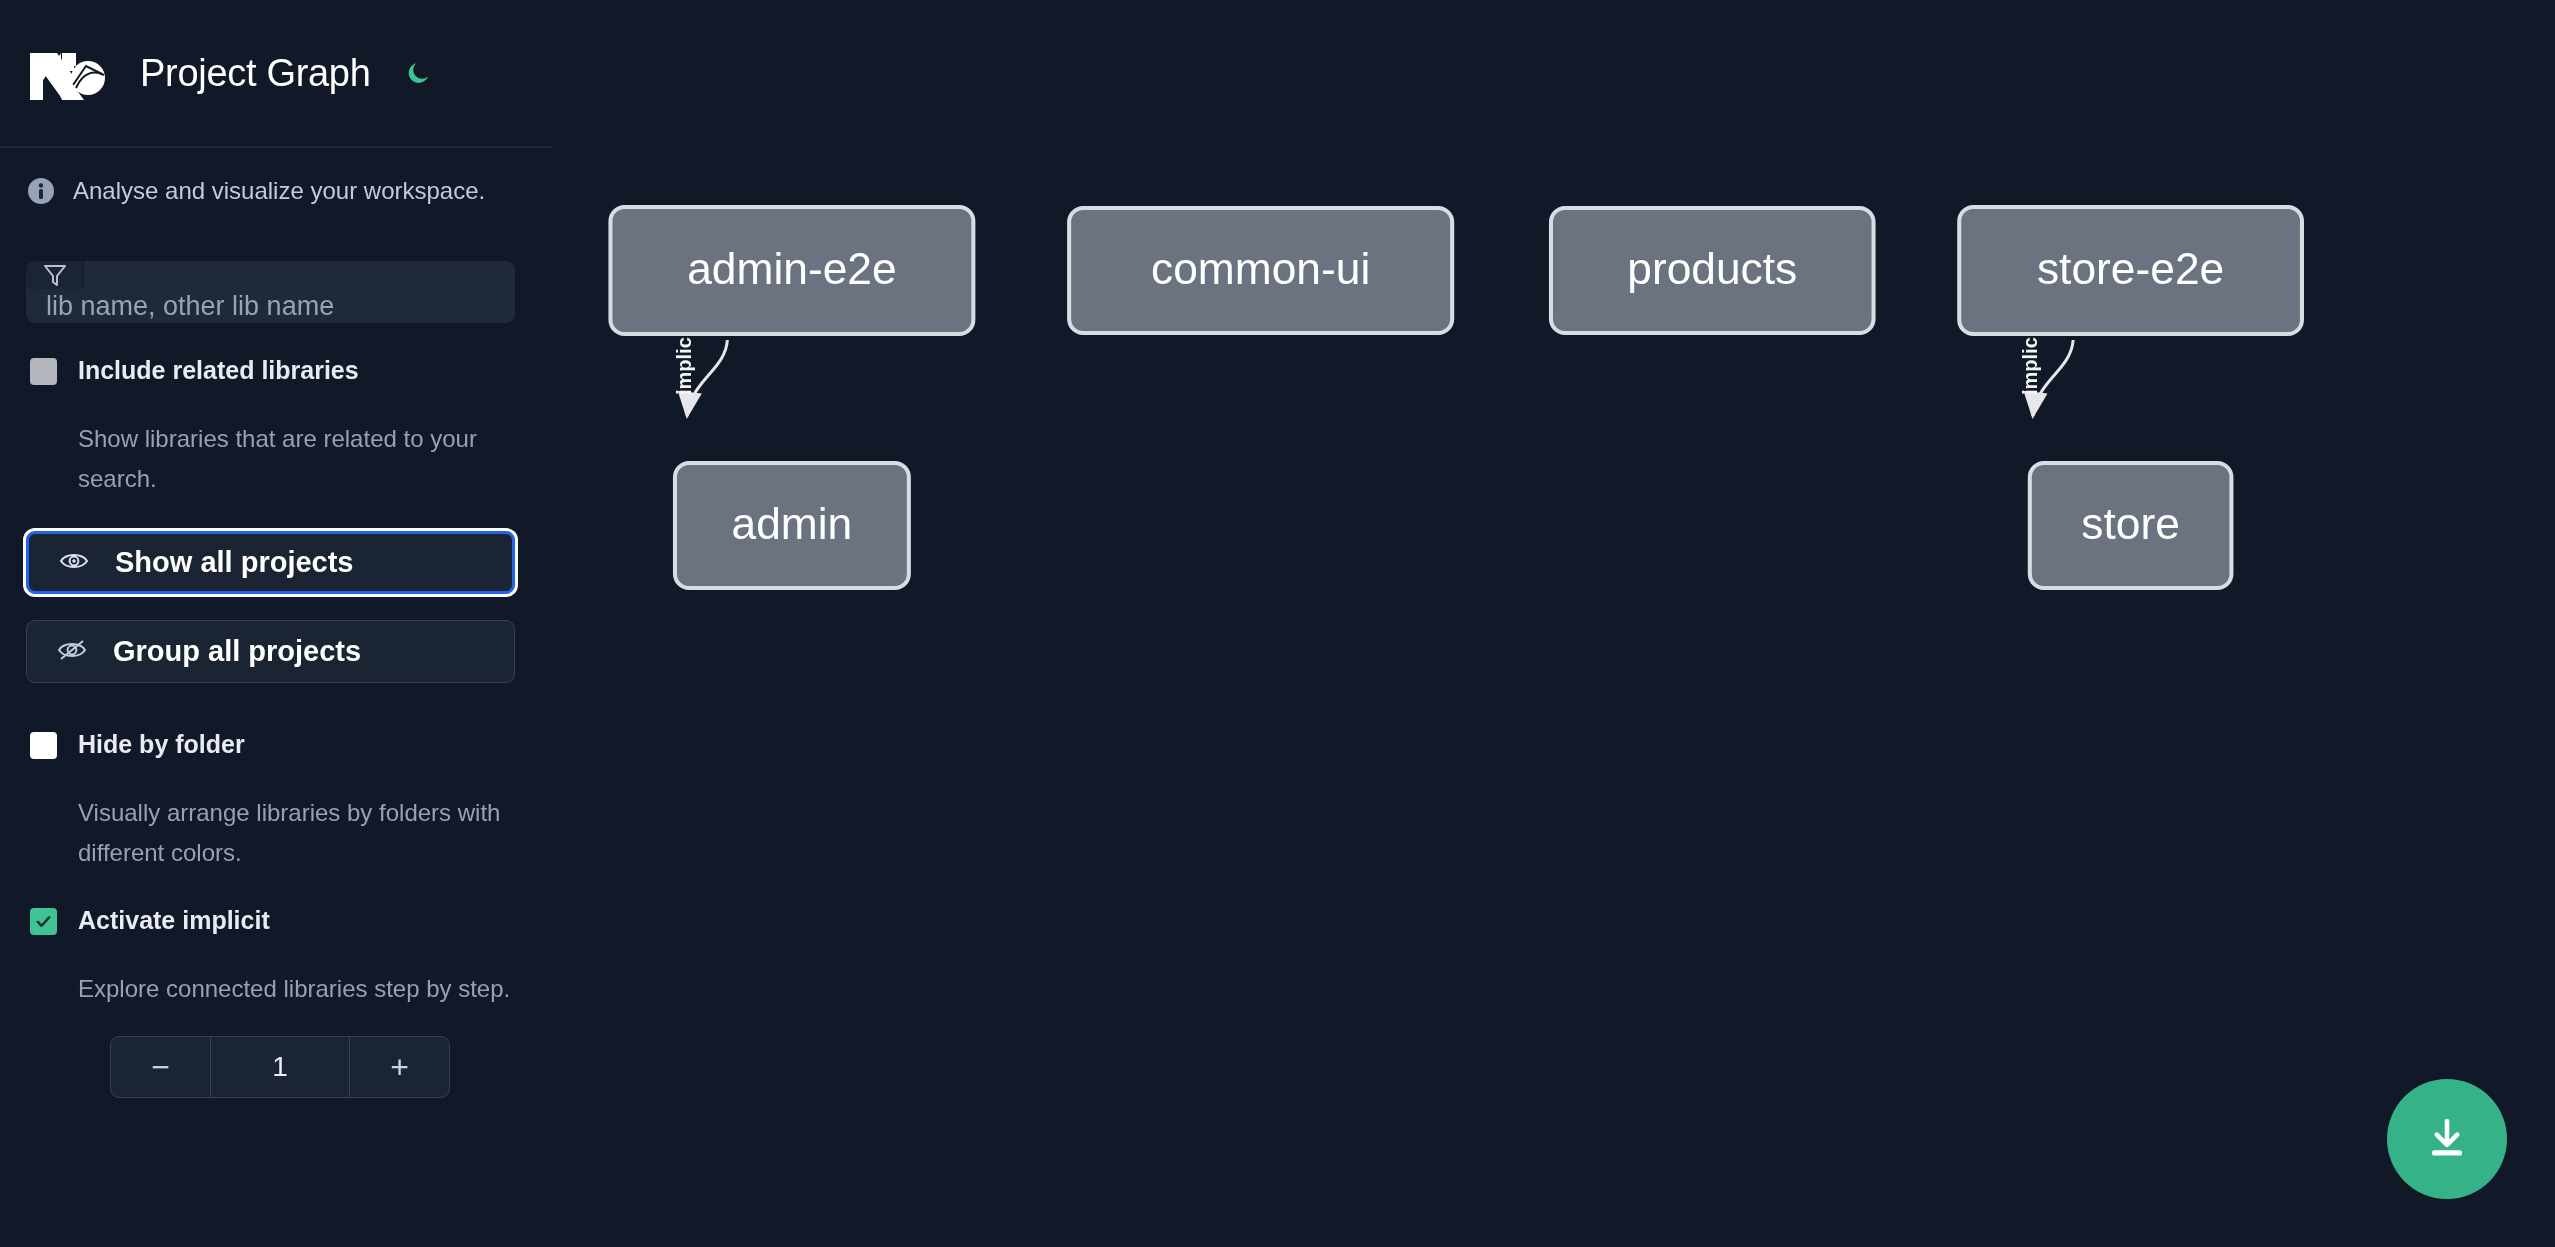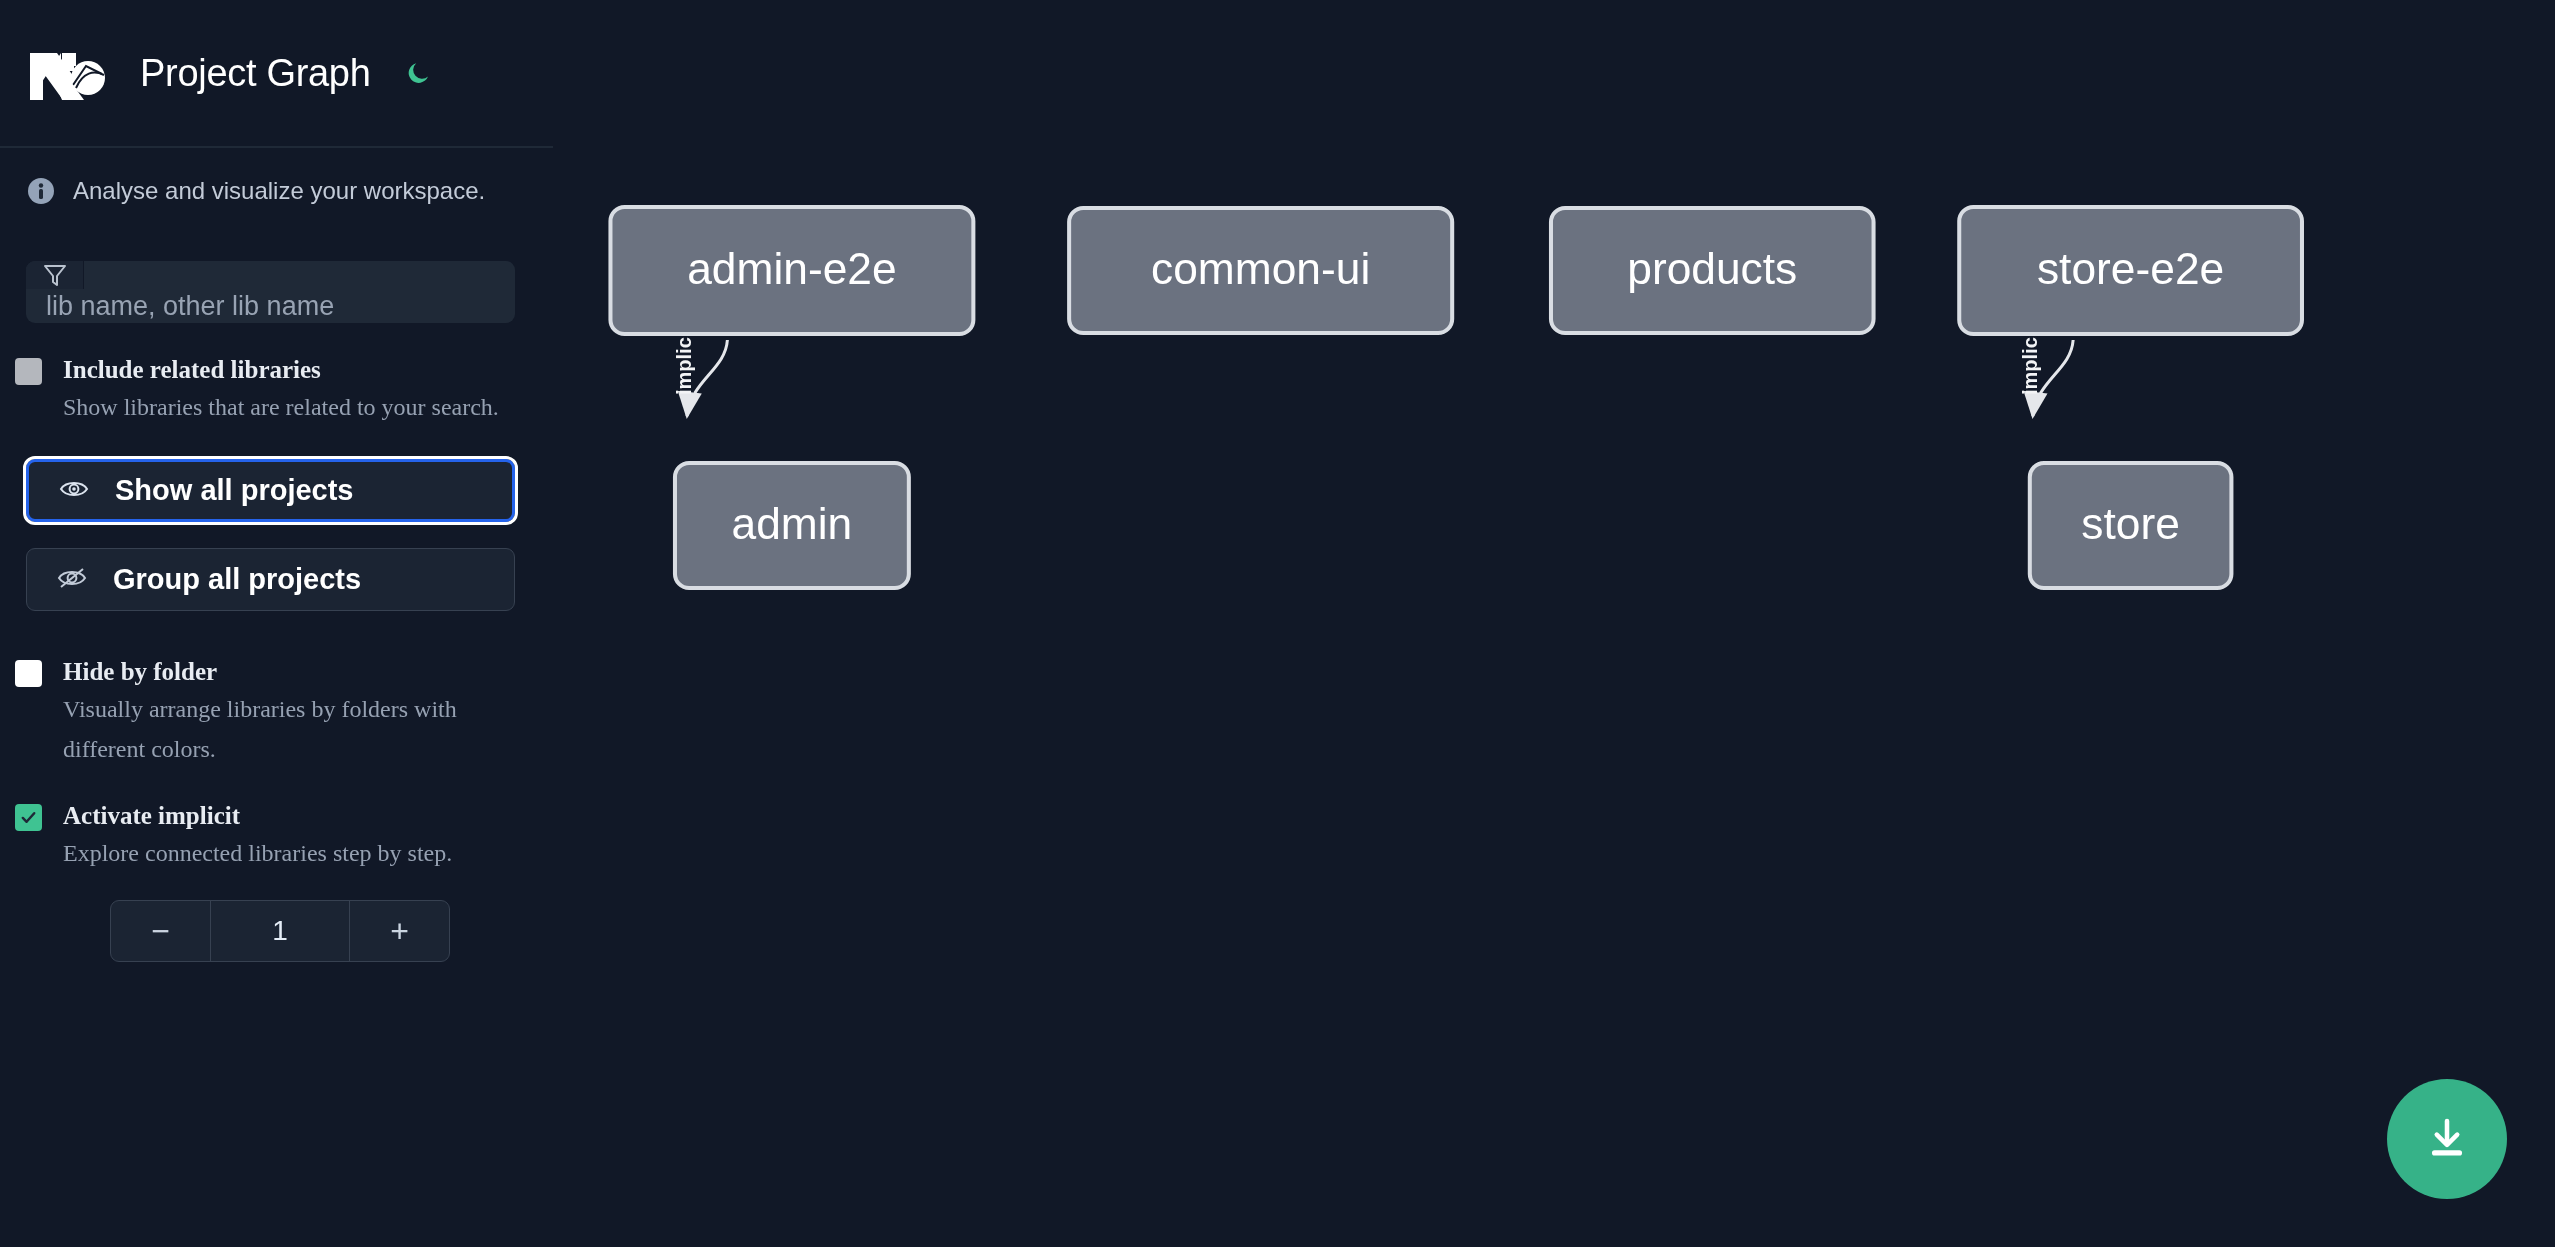--- a/index.html
+++ b/index.html
@@ -74,21 +74,21 @@
     background: transparent;
     border: 0;
     outline: none;
     color: #d6dde7;
     font-family: "Liberation Sans", sans-serif;
     font-size: 27px;
     padding-left: 20px;
   }
   .filter-input::placeholder { color: #98a3b3; }
 
-  .check-block { padding: 0 38px 0 15px; font-family: Liberation Serif, serif; }
+  .check-block { padding: 0 38px 0 30px; }
   .check-block.first { margin-top: 30px; }
   .check-row { display: flex; align-items: flex-start; }
   .cbox {
     width: 27px; height: 27px;
     border-radius: 4px;
     flex: 0 0 27px;
     margin-top: 5px;
     cursor: pointer;
   }
   .cbox.filled { background: #b4b7bd; }
@@ -103,20 +103,21 @@
     font-size: 25px;
     font-weight: bold;
     line-height: 34px;
   }
   .check-desc {
     margin-left: 48px;
     color: #96a1b2;
     font-size: 24px;
     line-height: 40px;
     max-width: 460px;
+    margin-top: 32px;
   }
 
   .btn {
     margin: 0 38px 0 26px;
     height: 63px;
     border-radius: 9px;
     background: #1b2433;
     border: 1px solid #374151;
     display: flex; align-items: center;
     padding-left: 30px;

